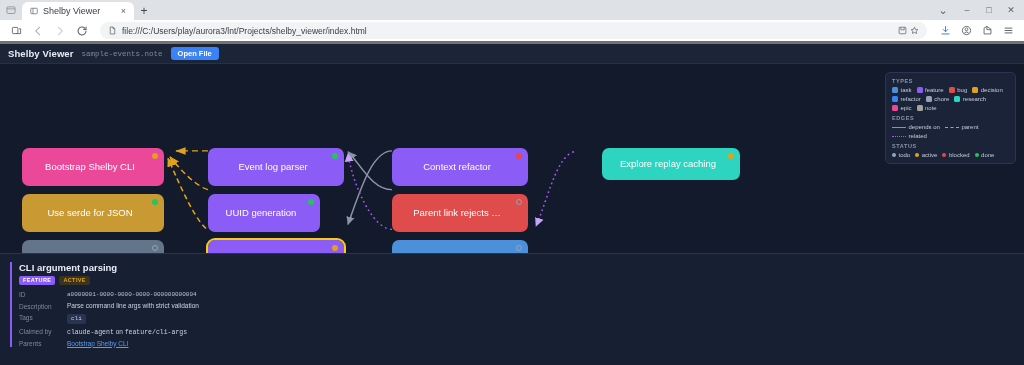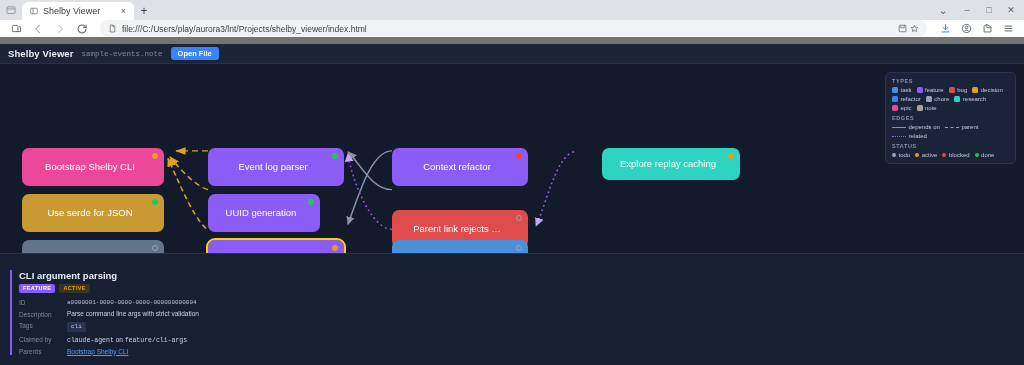--- a/index.html
+++ b/index.html
@@ -32,21 +32,21 @@
   .tab-new { width:20px; height:18px; display:flex; align-items:center;
     justify-content:center; font-size:12px; color:#444; }
   .win-ctrls { margin-left:auto; display:flex; height:20px; align-items:center; padding-right:2px; }
   .win-btn { width:22px; height:20px; display:flex; align-items:center;
     justify-content:center; font-size:9px; color:#5f6368; }
   .win-chevron { width:26px; height:20px; display:flex; align-items:center;
     justify-content:center; color:#5f6368; }
 
   .navbar {
     height:24px; background:#fff; display:flex; align-items:center;
-    padding:0 6px; gap:2px; flex:0 0 24px; border-bottom:7px solid #737373;
+    padding:0 6px; gap:2px; flex:0 0 24px; border-bottom:3px solid #737373;
   }
   .nav-ico { width:20px; height:20px; display:flex; align-items:center;
     justify-content:center; color:#5f6368; }
   .nav-ico.dim { color:#bdc1c6; }
   .omnibox {
     flex:1; height:17px; background:#f1f3f4; border-radius:9px; display:flex;
     align-items:center; padding:0 8px; gap:5px; margin:0 6px;
   }
   .omni-text { font-size:8.5px; color:#3c4043; white-space:nowrap;
     overflow:hidden; text-overflow:ellipsis; }
@@ -99,21 +99,21 @@
   .lg-line { width:14px; height:0; flex:0 0 14px; }
   .lg-line.solid { border-top:1.5px solid #8a94a8; }
   .lg-line.dashed { border-top:1.5px dashed #e0a21a; }
   .lg-line.dotted { border-top:1.5px dotted #a855f7; }
 
   
   .detail {
     flex:0 0 112px; background:#171f33; border-top:1px solid #2a3350;
     padding:8px 10px 6px 10px; position:relative;
   }
-  .detail-inner { padding-left:7px; border-left:2.5px solid #8b5cf6;margin-top:8px; }
+  .detail-inner { padding-left:7px; border-left:2.5px solid #8b5cf6; }
   .detail-title { font-size:9.5px; font-weight:bold; color:#e9edf7; margin-bottom:3px; }
   .badges { display:flex; gap:4px; margin-bottom:6px; }
   .badge {
     font-size:5.5px; font-weight:bold; letter-spacing:.4px; padding:1.5px 4px;
     border-radius:2px; line-height:1; text-transform:uppercase;
   }
   .badge.type { background:#8b5cf6; color:#fff; }
   .badge.status { background:#3a3320; color:#e0a21a; }
   .kv { display:flex; align-items:flex-start; margin-bottom:4px; }
   .kv-key { flex:0 0 48px; font-size:6.5px; color:#7e879d; padding-top:.5px; }
@@ -279,21 +279,21 @@
             <span>UUID generation</span>
             <span class="status-dot" style="background: rgb(34, 197, 94);"></span>
           </div>
           <div class="node selected" style="left: 208px; top: 176px; width: 136px; height: 38px; background: rgb(139, 92, 246);">
             <span class="status-dot" style="background: rgb(224, 162, 26);"></span>
           </div>
           <div class="node" style="left: 392px; top: 84px; width: 136px; height: 38px; background: rgb(139, 92, 246);">
             <span>Context refactor</span>
             <span class="status-dot" style="background: rgb(239, 68, 68);"></span>
           </div>
-          <div class="node" style="left: 392px; top: 130px; width: 136px; height: 38px; background: rgb(224, 75, 75); margin-top: 16px;">
+          <div class="node" style="left: 392px; top: 130px; width: 136px; height: 38px; background: rgb(224, 75, 75);">
             <span>Parent link rejects …</span>
             <span class="status-dot hollow" style="border: 1.4px solid rgb(148, 163, 184);"></span>
           </div>
           <div class="node" style="left: 392px; top: 176px; width: 136px; height: 38px; background: rgb(75, 144, 217);">
             <span class="status-dot hollow" style="border: 1.4px solid rgb(148, 163, 184);"></span>
           </div>
           <div class="node" style="left: 602px; top: 84px; width: 138px; height: 32px; background: rgb(45, 212, 191);">
             <span>Explore replay caching</span>
             <span class="status-dot" style="background: rgb(224, 162, 26);"></span>
           </div>

